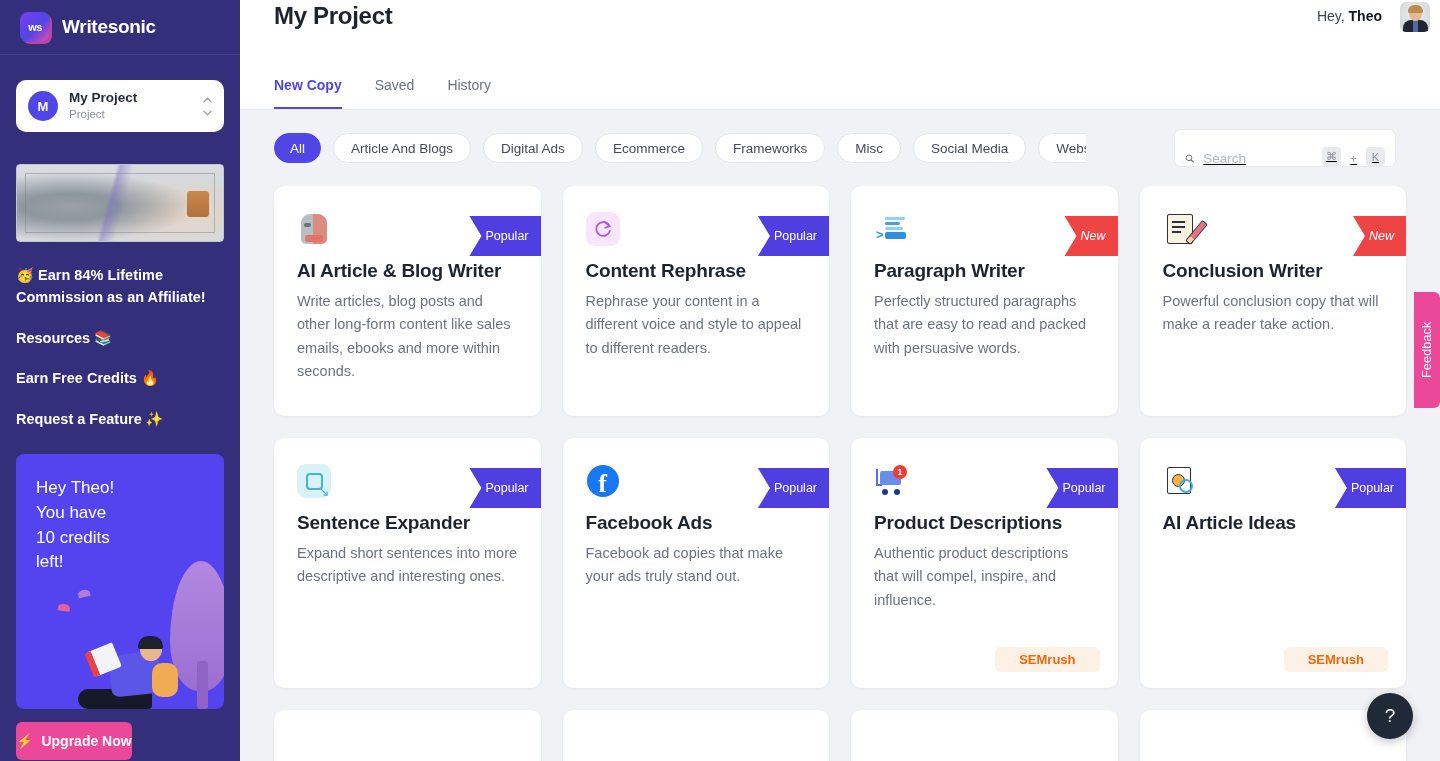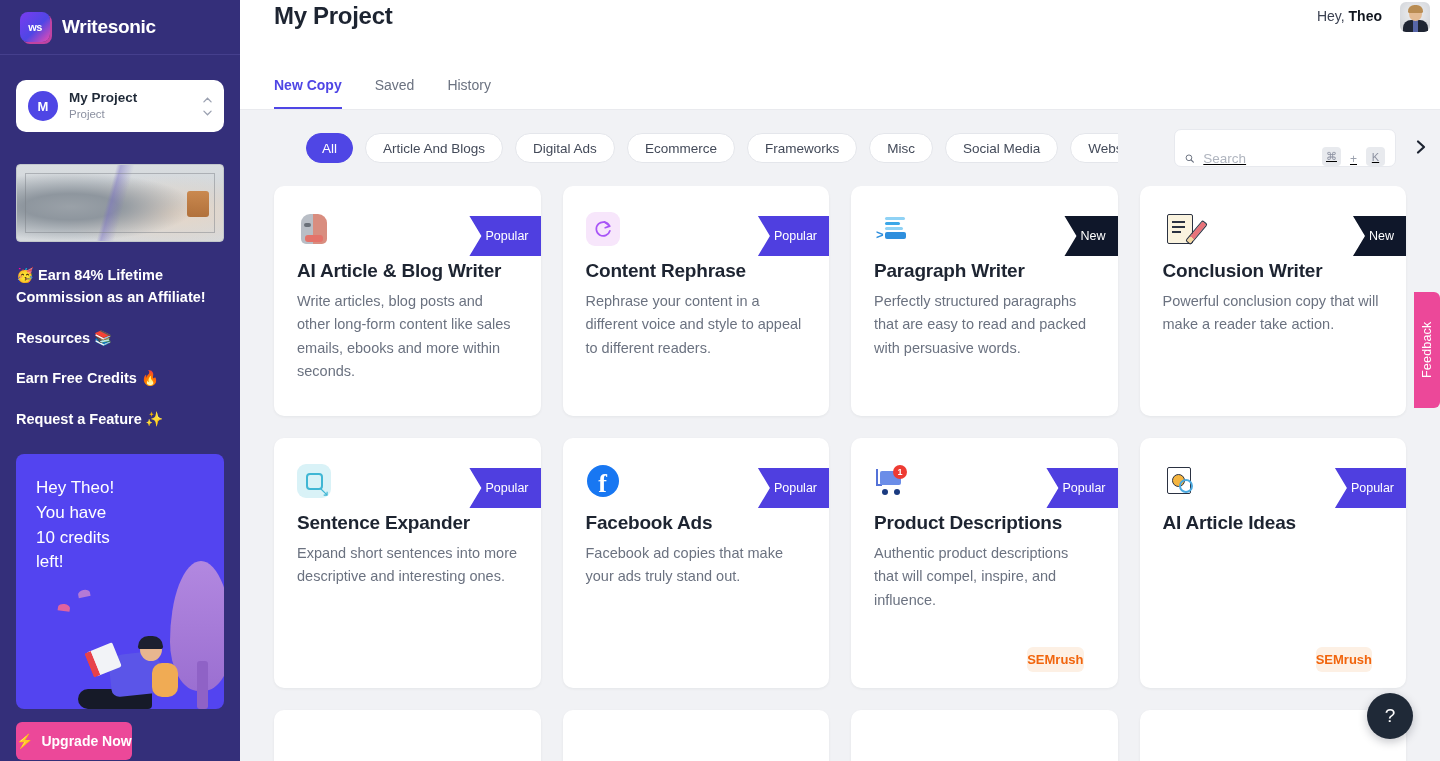--- a/index.html
+++ b/index.html
@@ -214,21 +214,20 @@
     font-size: 14px; color:#6b7280; padding-bottom: 14px;
     cursor:pointer; border-bottom: 2px solid transparent;
   }
   .tab.active { color:#4f46e5; font-weight: bold; border-bottom-color:#4f46e5; }
 
   .filterbar {
     position: relative;
     height: 76px;
     display:flex; align-items:center;
     padding-left: 34px;
-    margin-left: 32px;
   }
   .pills { display:flex; align-items:center; gap: 12px; overflow: hidden; width: 812px; }
   .pill {
     height: 30px; padding: 0 17px;
     border-radius: 16px; background:#fff; border:1px solid #e4e6eb;
     font-size: 13.5px; color:#434a59;
     display:flex; align-items:center; white-space:nowrap;
     cursor:pointer; flex: 0 0 auto;
   }
   .pill.active { background:#4f46e5; border-color:#4f46e5; color:#fff; padding: 0 15px; }
@@ -300,26 +299,26 @@
     font-size: 14.5px; color:#6b7280; line-height: 1.62;
   }
   .ribbon {
     position:absolute; right: -1px; top: 30px;
     height: 40px; padding: 0 13px 0 16px;
     display:flex; align-items:center;
     color:#fff; font-size: 12.5px;
     clip-path: polygon(0 0, 100% 0, 100% 100%, 0 100%, 12px 50%);
   }
   .ribbon.popular { background:#4f3fe0; }
-  .ribbon.new { background:#0f172a; }
+  .ribbon.new { background:#ef4444;font-style:italic; }
   .tag-semrush {
-    position:absolute; right: 34px; bottom: 16px;
+    position:absolute; right: 18px; bottom: 16px;
     background:#fdf0e4; color:#f1650d;
     font-size: 13px; font-weight: bold;
-    padding: 5px 0; border-radius: 6px;
+    padding: 5px 24px; border-radius: 6px;
   }
 
   
   .ic-bg-pink { background:#f7e6fb; }
   .ic-bg-cyan { background:#d9f2f7; }
   .robot-face {
     width: 26px; height: 30px; border-radius: 9px 9px 5px 5px;
     background: linear-gradient(90deg,#b9bec6 0 48%, #d98d7f 48% 100%);
     position: relative;
   }

